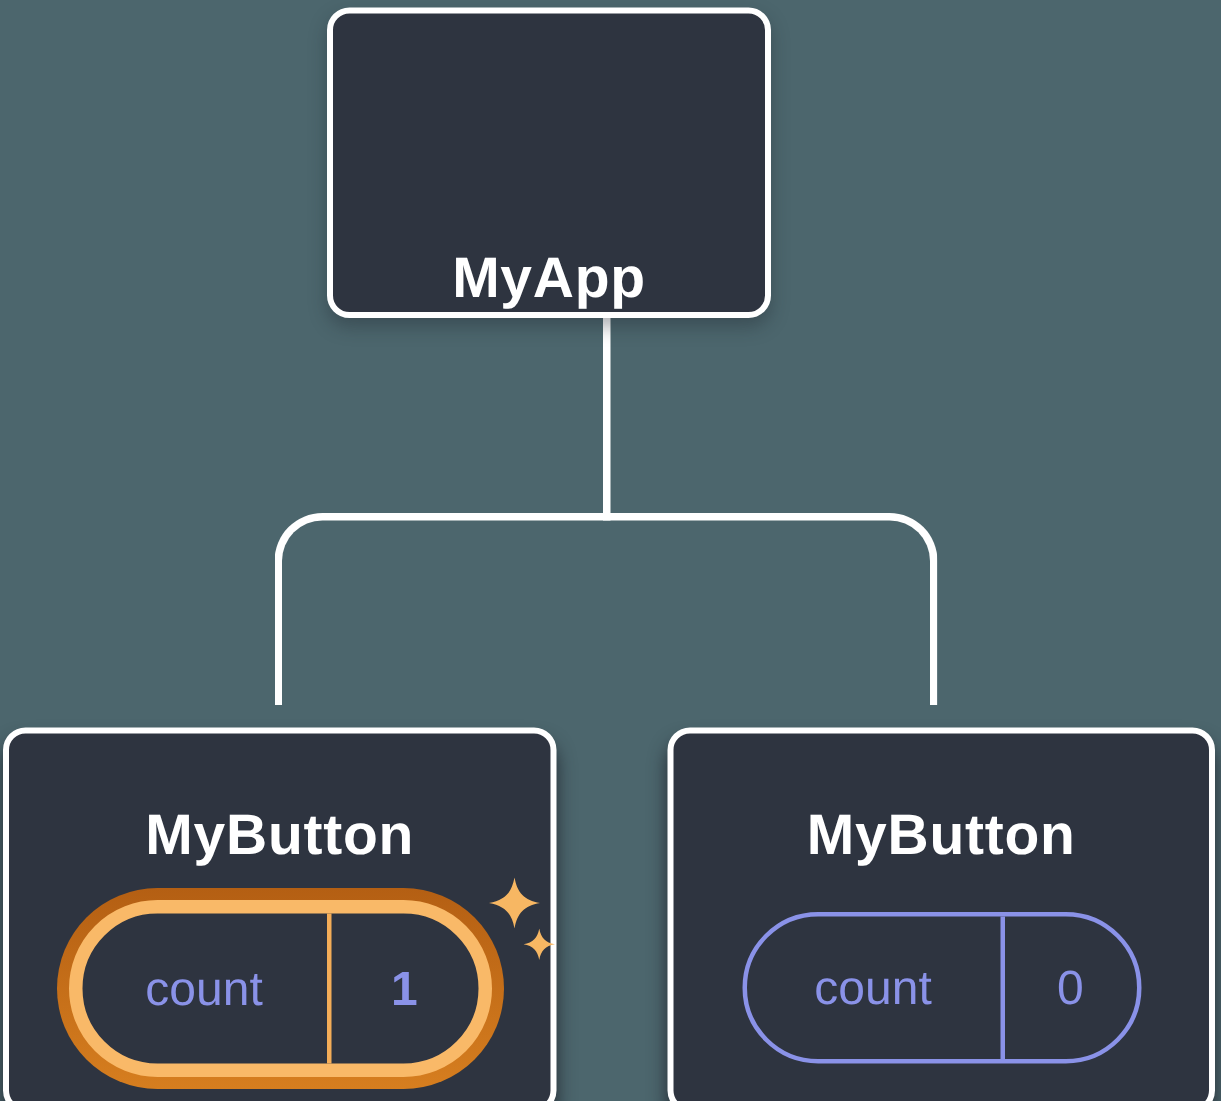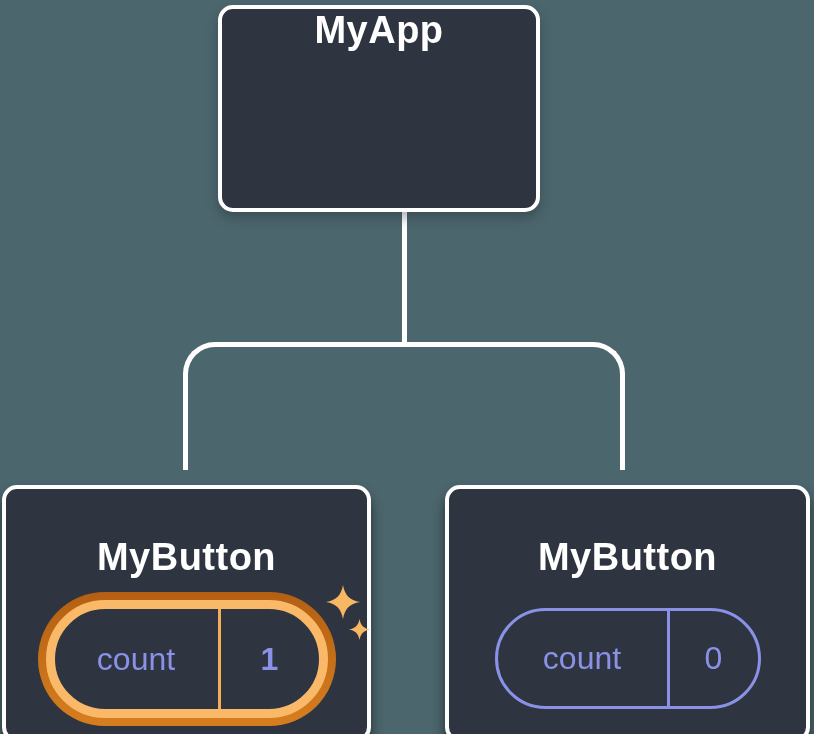--- a/index.html
+++ b/index.html
@@ -13,22 +13,22 @@
   }
   
   .node{
     position:absolute;
     background:var(--nodeFill,#2E3440);
     border:4px solid var(--nodeBorder,#FFFFFF);
     border-radius:15px;
     box-sizing:border-box;
   }
   .node-root{
-    left:218px;top:5px;width:322px;height:207px;
-    display:flex;align-items:flex-start;justify-content:center;
+    left:218px;top:5px;width:296px;height:207px;
+    display:flex;align-items:flex-end;justify-content:center;
     box-shadow:0 6px 12px rgba(28,33,42,0.35);
   }
   .node-child{
     top:485px;height:257px;
     box-shadow:0 9px 12px rgba(30,35,44,0.85);
   }
   .node-child-left{left:2px;width:369px;}
   .node-child-right{left:445px;width:365px;}
   .node-label{
     color:var(--textPrimary,#FFFFFF);

